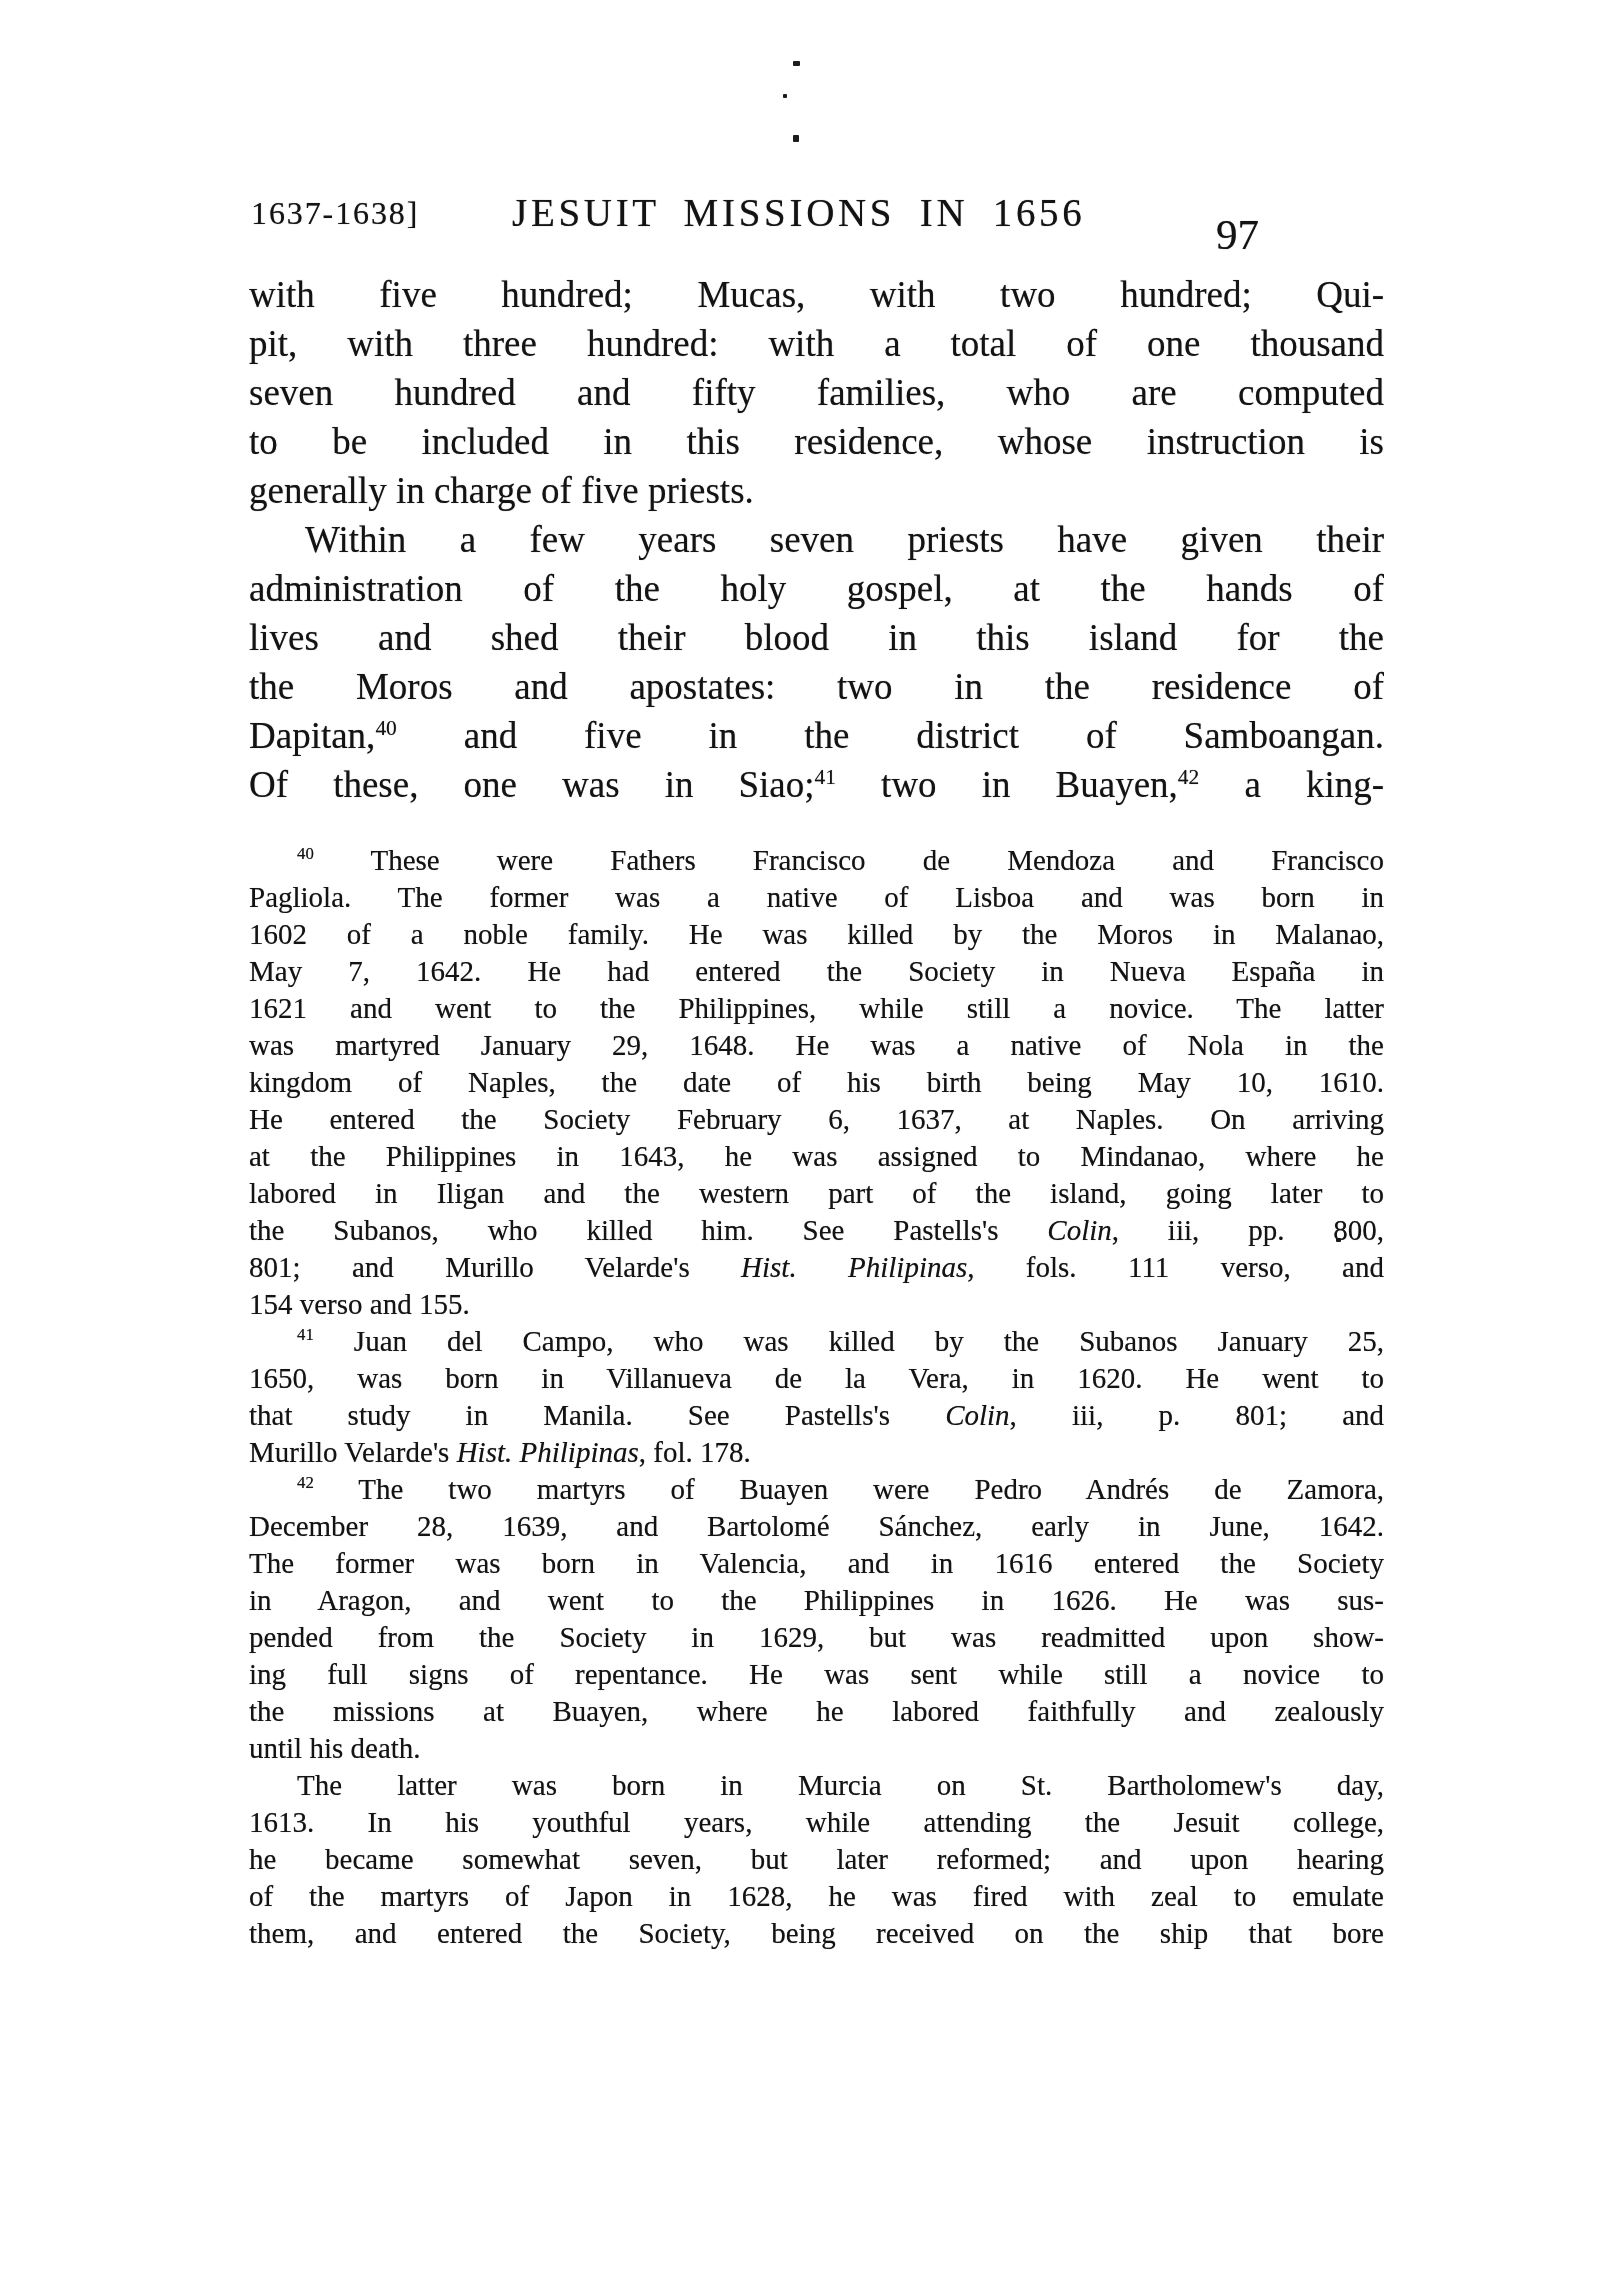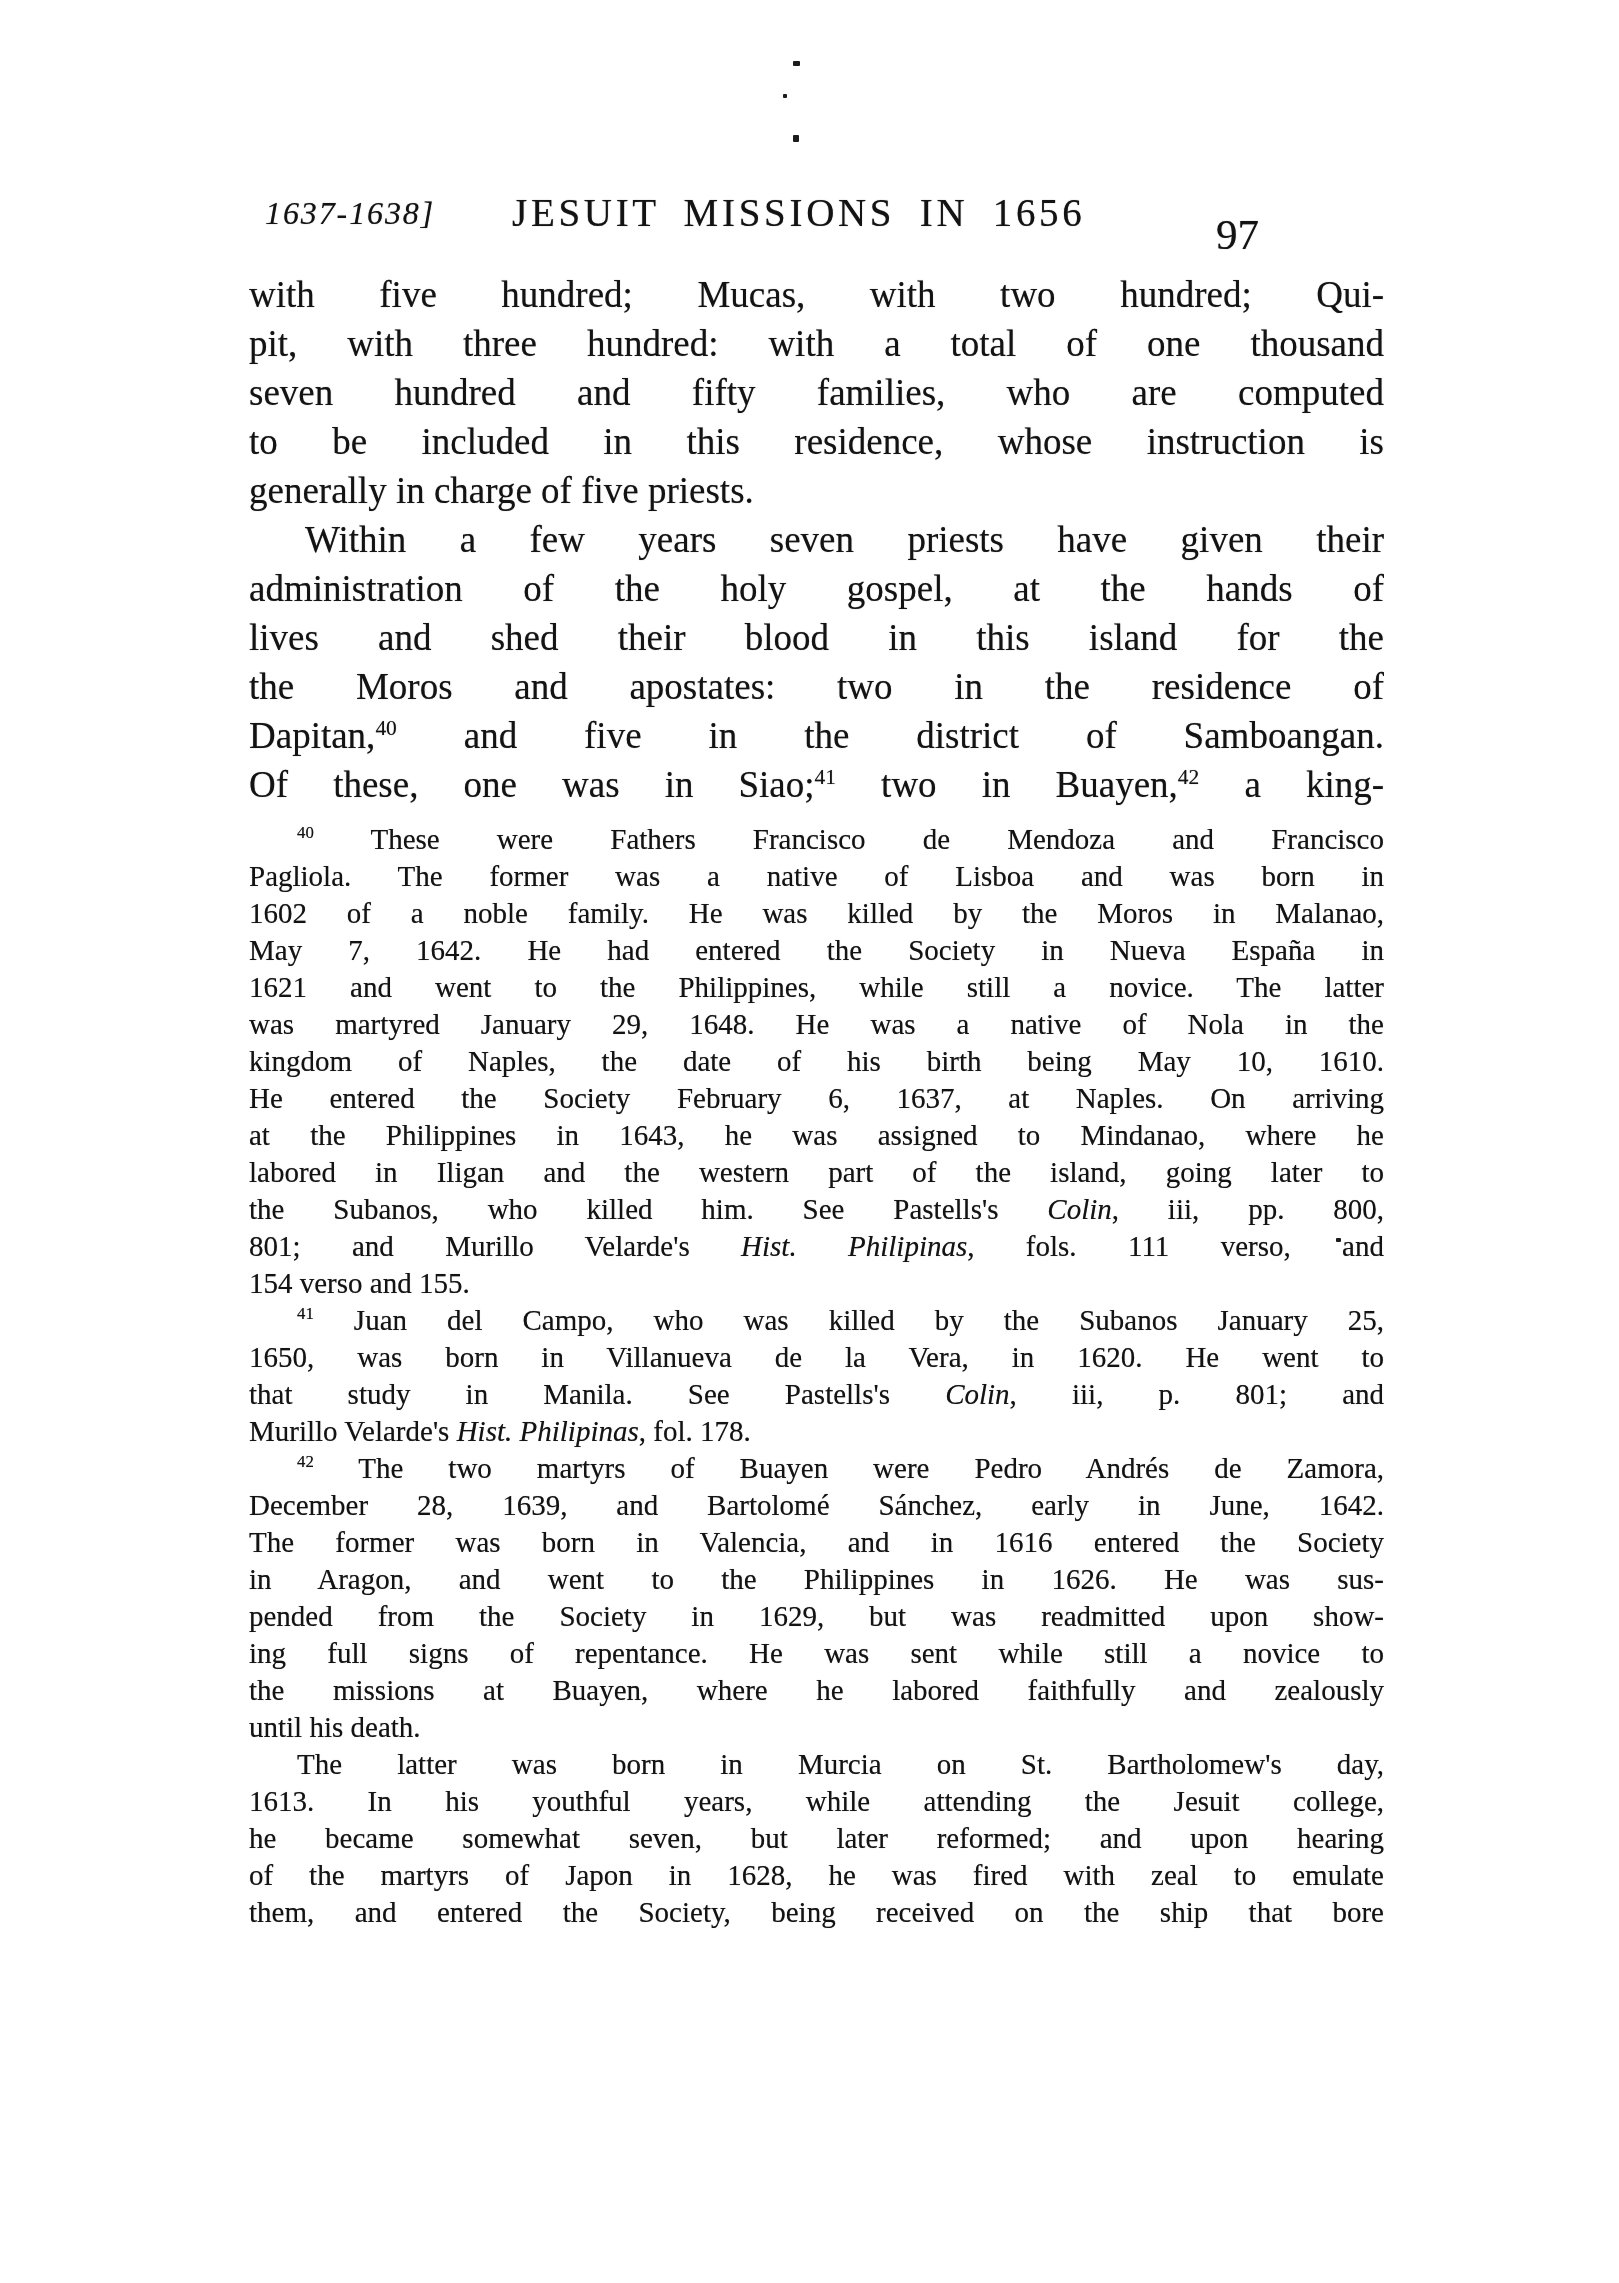--- a/index.html
+++ b/index.html
@@ -12,43 +12,42 @@
     -webkit-font-smoothing: antialiased;
   }
   .content {
     position: absolute;
     left: 249px; top: 188px;
     width: 1135px;
   }
   
   .running-header { position: relative; height: 56px; margin-bottom: 26px; }
   .h-date {
-    position: absolute; left: 16px; top: 7.4px;
+    position: absolute; left: 2px; top: 7.4px;
     font-size: 32px; letter-spacing: 1.9px;
     text-shadow: 0 0 0.9px rgba(0,0,0,.55);
-    font-style: italic;
   }
   .h-title {
     position: absolute; left: 263px; top: 1.9px;
     font-size: 39px; letter-spacing: 3.7px; word-spacing: 11px;
     text-shadow: 0 0 0.9px rgba(0,0,0,.6);
   }
   .h-num {
     position: absolute; left: 967px; top: 0;
     font-size: 43px;
     text-shadow: 0 0 0.9px rgba(0,0,0,.55);
     margin-top: 22px;
   }
   
   .body-text {
     font-size: 37px; line-height: 49px;
     text-shadow: 0 0 0.9px rgba(0,0,0,.5);
   }
   .footnotes {
-    margin-top: 12px;
+    margin-top: 33px;
     font-size: 29px; line-height: 37px;
     text-shadow: 0 0 0.7px rgba(0,0,0,.5);
   }
   .tline {
     text-align: justify;
     text-align-last: justify;
     -moz-text-align-last: justify;
     overflow: hidden; white-space: normal;
   }
   .tline.nj { text-align-last: left; -moz-text-align-last: left; }

